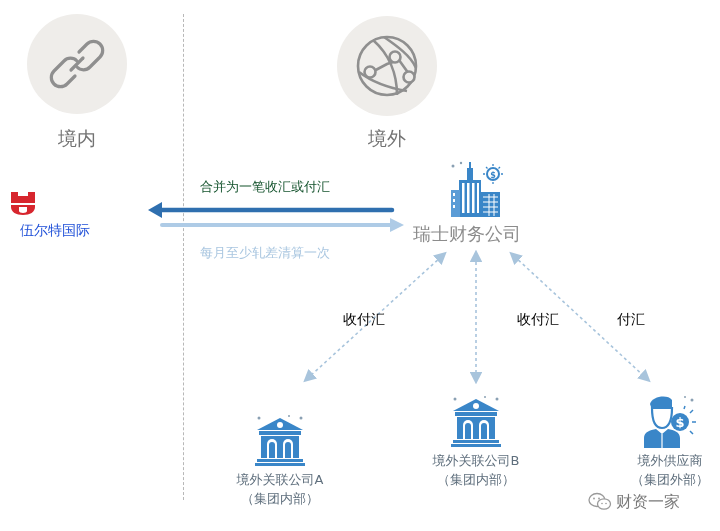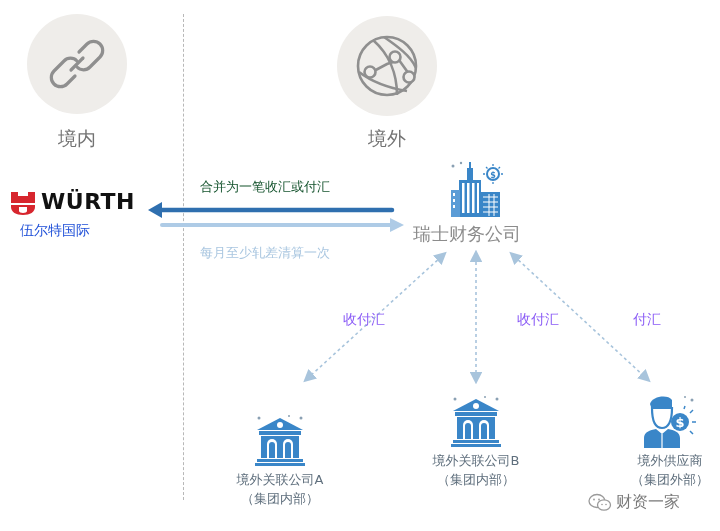--- a/index.html
+++ b/index.html
@@ -5,21 +5,21 @@
   html,body{margin:0;padding:0;}
   body{width:720px;height:531px;background:#ffffff;position:relative;overflow:hidden;font-family:"DejaVu Sans","Liberation Sans",sans-serif;}
   .abs{position:absolute;}
   .circle{width:100px;height:100px;border-radius:50%;background:#efedea;}
   .region{color:#737373;font-size:19px;text-align:center;width:100px;}
   .divider{left:183px;top:14px;width:0;height:486px;border-left:1px dashed #b8b8b8;}
   .label-gray{color:#8a8a8a;}
   .flow-label{font-size:13px;color:#14532d;}
   .flow-label-light{font-size:13px;color:#a9c6e0;}
   .node-label{font-size:13px;color:#5f6f7d;text-align:center;line-height:19px;}
-  .edge-label{font-size:14px;color:#8b5cf6;padding-left:33px;}
+  .edge-label{font-size:14px;color:#000000;padding-left:33px;}
 </style>
 </head>
 <body>
 
 <div class="abs divider"></div>
 
 <div class="abs circle" style="left:27px;top:14px;">
   <svg width="100" height="100" viewBox="0 0 100 100">
     <g fill="none" stroke="#8f8f8f" stroke-width="3.2" stroke-linecap="round">
       <path d="M52 38 L60 30 a9 9 0 0 1 13 13 L63 53 a9 9 0 0 1 -13 0"></path>
@@ -45,21 +45,20 @@
   </svg>
 </div>
 <div class="abs region" style="left:337px;top:126px;">境外</div>
 
 <div class="abs" style="left:10px;top:188px;width:130px;height:30px;">
   <svg width="26" height="26" viewBox="0 0 26 26" style="position:absolute;left:0;top:2px;">
     <path d="M1 2 H8 V6 H18 V2 H25 V13 H1 Z" fill="#d7262e"></path>
     <path d="M1 15 H25 V17 C25 22 20 25 13 25 C6 25 1 22 1 17 Z" fill="#d7262e"></path>
     <path d="M9 17 H17 V21 C17 22 15 23 13 23 C11 23 9 22 9 21 Z" fill="#ffffff"></path>
   </svg>
-  <div style="position:absolute;left:31px;top:1px;font-family:'DejaVu Sans',sans-serif;font-weight:bold;font-size:22px;color:#111;letter-spacing:0.5px;">WÜRTH</div>
 </div>
 <div class="abs label-gray" style="left:20px;top:222px;font-size:14px;color:#1d4ed8;">伍尔特国际</div>
 
 <div class="abs flow-label" style="left:200px;top:178px;">合并为一笔收汇或付汇</div>
 <svg class="abs" style="left:140px;top:196px;" width="280" height="40" viewBox="0 0 280 40">
   <line x1="18" y1="14" x2="252" y2="14" stroke="#2f6faf" stroke-width="4.5" stroke-linecap="round"></line>
   <polygon points="8,14 22,6 22,22" fill="#2f6faf"></polygon>
   <line x1="22" y1="29" x2="250" y2="29" stroke="#aecbe6" stroke-width="4" stroke-linecap="round"></line>
   <polygon points="264,29 250,22 250,36" fill="#aecbe6"></polygon>
 </svg>
@@ -110,21 +109,21 @@
     <marker id="ah" markerWidth="8" markerHeight="8" refX="4" refY="4" orient="auto-start-reverse">
       <polygon points="0,0 8,4 0,8" fill="#a8c4dc"></polygon>
     </marker>
   </defs>
   <line x1="152" y1="6" x2="18" y2="128" stroke="#a8c4dc" stroke-width="1.6" stroke-dasharray="3,3" marker-start="url(#ah)" marker-end="url(#ah)"></line>
   <line x1="186" y1="6" x2="186" y2="128" stroke="#a8c4dc" stroke-width="1.6" stroke-dasharray="3,3" marker-start="url(#ah)" marker-end="url(#ah)"></line>
   <line x1="224" y1="6" x2="356" y2="128" stroke="#a8c4dc" stroke-width="1.6" stroke-dasharray="3,3" marker-start="url(#ah)" marker-end="url(#ah)"></line>
 </svg>
 <div class="abs edge-label" style="left:310px;top:311px;">收付汇</div>
 <div class="abs edge-label" style="left:484px;top:311px;">收付汇</div>
-<div class="abs edge-label" style="left:600px;top:311px;">付汇</div>
+<div class="abs edge-label" style="left:584px;top:311px;">付汇</div>
 
 <div class="abs" style="left:210px;top:414px;width:140px;">
   <svg style="display:block;margin:0 auto;" width="54" height="52" viewBox="0 0 54 52">
     <circle cx="6" cy="4" r="1.5" fill="#8aa0b3"></circle>
       <circle cx="48" cy="4" r="1.5" fill="#8aa0b3"></circle>
       <circle cx="36" cy="2" r="1" fill="#8aa0b3"></circle>
     <polygon points="27,4 50,16 4,16" fill="#3a86c8"></polygon>
     <circle cx="27" cy="11" r="3" fill="#ffffff"></circle>
     <rect x="6" y="17" width="42" height="4" fill="#3a86c8"></rect>
     <rect x="8" y="22" width="38" height="22" fill="#3a86c8"></rect>
@@ -173,21 +172,21 @@
         <line x1="48" y1="39" x2="51" y2="42"></line>
         <line x1="42" y1="17" x2="43" y2="14"></line>
       </g>
     <circle cx="50" cy="8" r="1.5" fill="#8aa0b3"></circle>
       <circle cx="43" cy="5" r="1" fill="#8aa0b3"></circle>
   </svg>
   <div class="node-label" style="margin-top:3px;">境外供应商</div>
   <div class="node-label">（集团外部）</div>
 </div>
 
-<div class="abs" style="left:588px;top:492px;display:flex;align-items:flex-end;gap:4px;">
+<div class="abs" style="left:588px;top:492px;display:flex;align-items:flex-start;gap:4px;">
   <svg width="24" height="20" viewBox="0 0 24 20">
     <ellipse cx="9" cy="8" rx="8" ry="6.5" fill="none" stroke="#9a9a9a" stroke-width="1.3"></ellipse>
     <ellipse cx="16" cy="12" rx="6.5" ry="5.2" fill="#ffffff" stroke="#9a9a9a" stroke-width="1.3"></ellipse>
     <circle cx="6" cy="6.5" r="0.9" fill="#9a9a9a"></circle>
       <circle cx="11" cy="6.5" r="0.9" fill="#9a9a9a"></circle>
     <circle cx="14" cy="11.5" r="0.8" fill="#9a9a9a"></circle>
       <circle cx="18" cy="11.5" r="0.8" fill="#9a9a9a"></circle>
   </svg>
   <span style="font-size:16px;color:#7a7a7a;">财资一家</span>
 </div>

